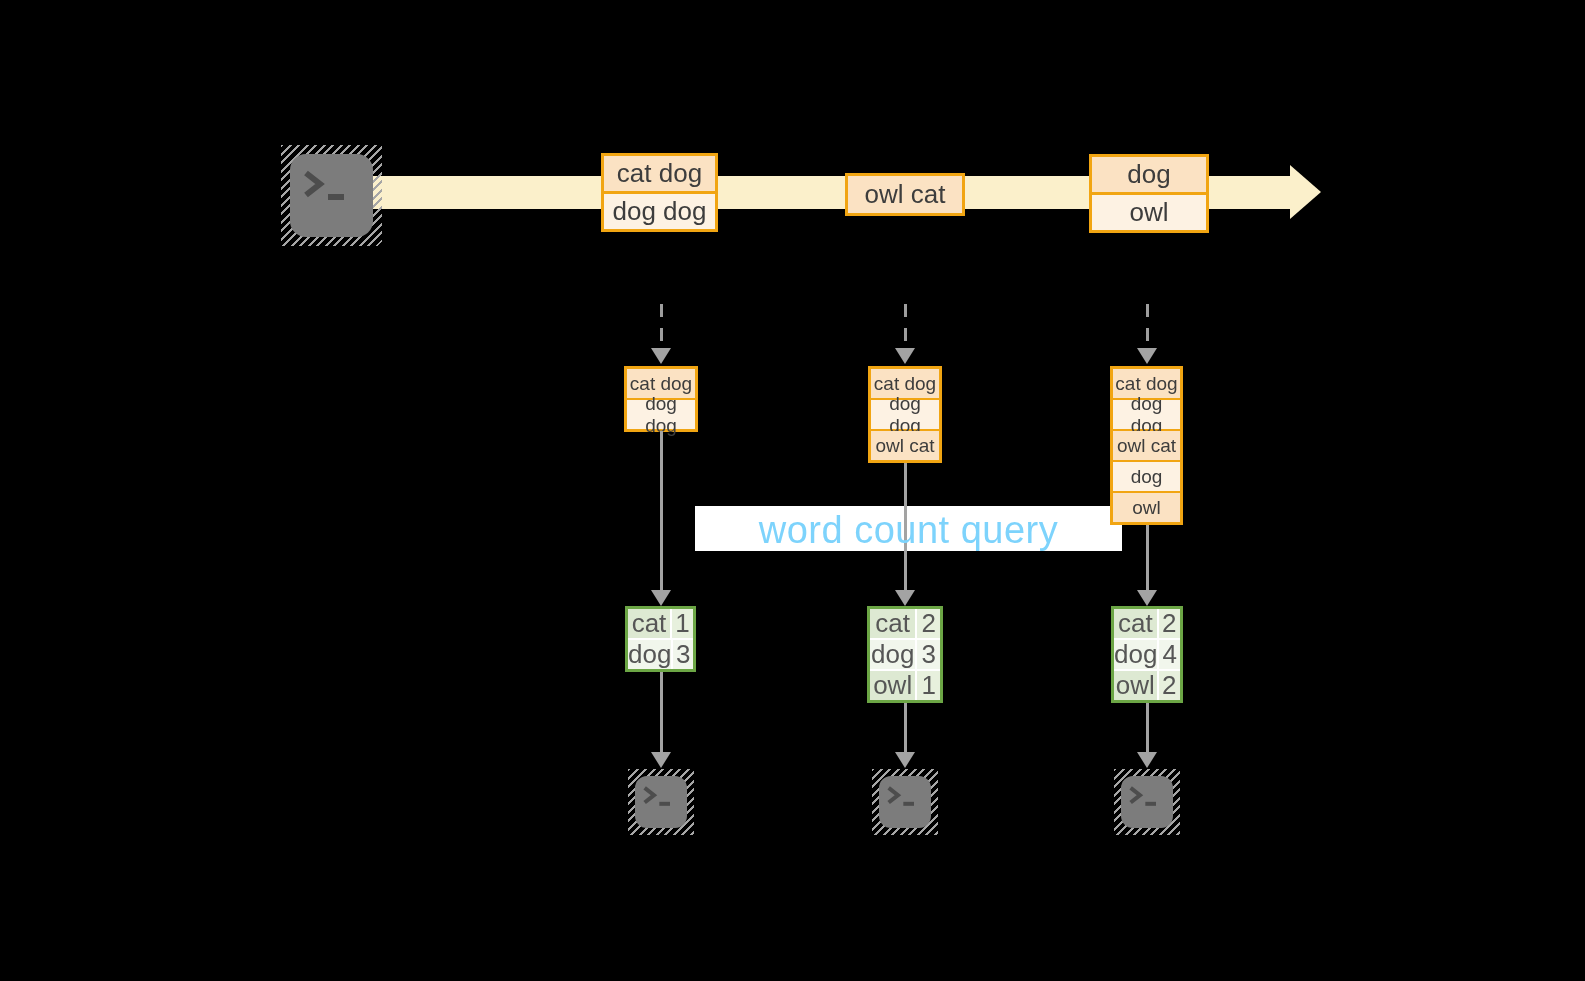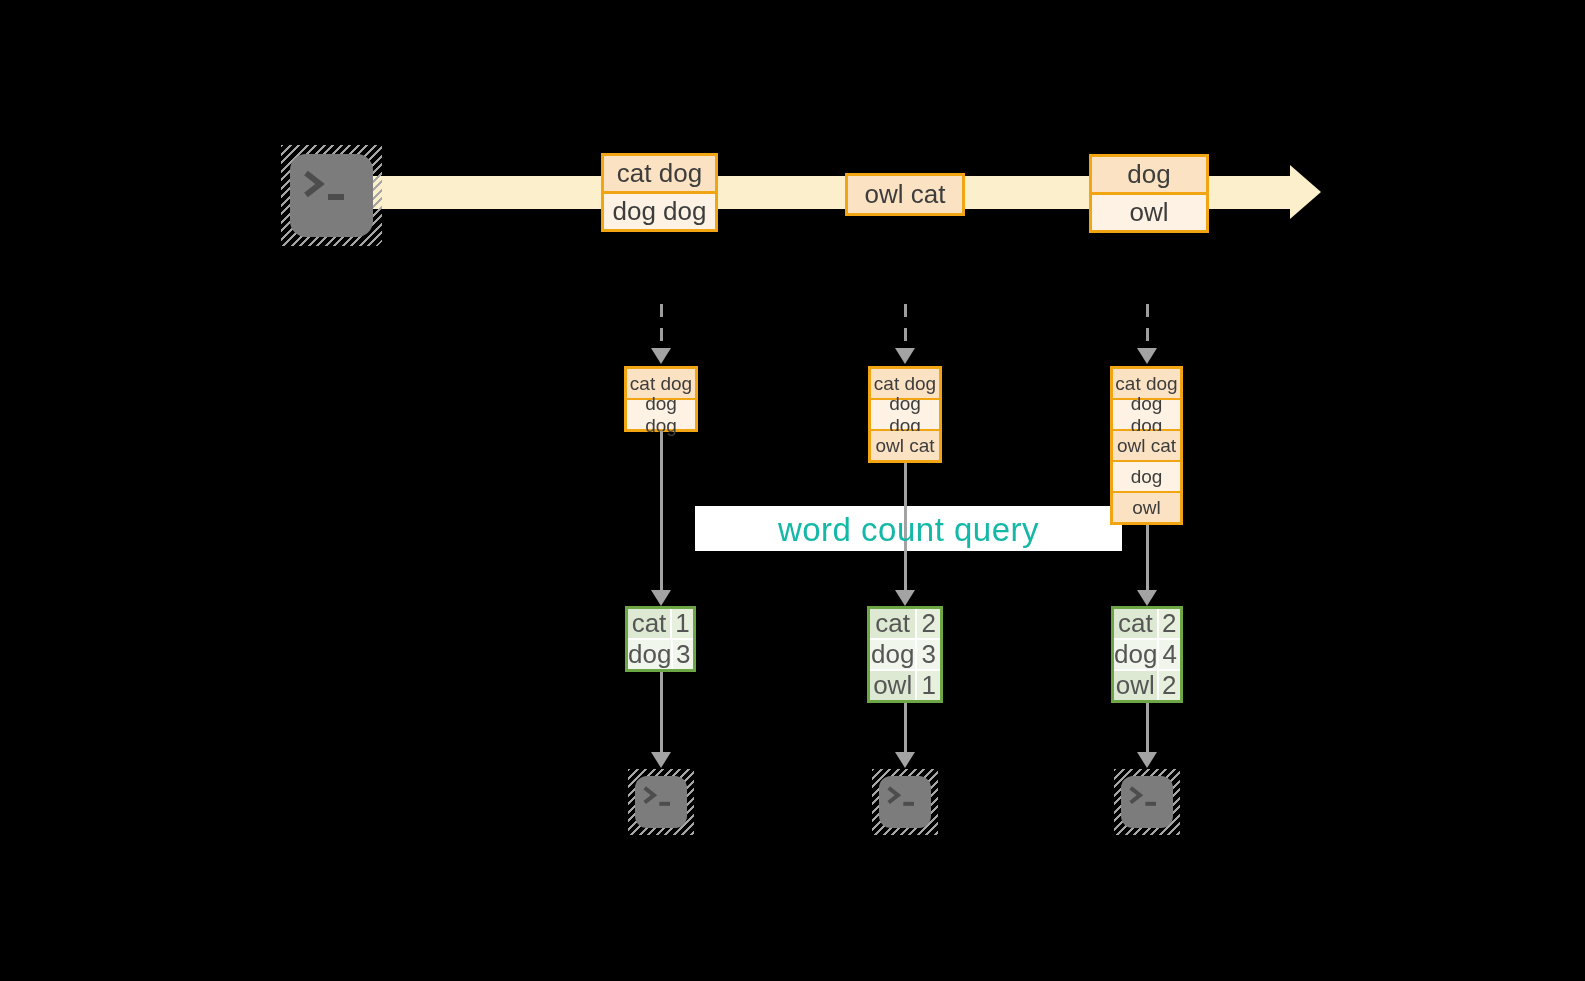--- a/index.html
+++ b/index.html
@@ -67,21 +67,21 @@
   .tri-down{
     position:absolute;width:0;height:0;
     border-left:10px solid transparent;border-right:10px solid transparent;
     border-top:16px solid var(--gray-line);
   }
   
   .banner-bg{position:absolute;left:695px;top:462px;width:427px;height:45px;background:#fff;z-index:1;}
   .banner-text{
     position:absolute;left:695px;top:462px;width:427px;height:48px;z-index:3;
     display:flex;align-items:center;justify-content:center;
-    font-size:33px;font-weight:300;color:#14b8a6;letter-spacing:.5px;
+    font-size:38px;font-weight:300;color:#7dd3fc;letter-spacing:.5px;
   }
   .z2{z-index:2;}
   .z4{z-index:4;}
   
   .gtable{
     position:absolute;border:3px solid var(--green);background:var(--grid);
     display:flex;flex-direction:column;gap:2px;box-sizing:border-box;
   }
   .grow{display:flex;gap:2px;height:29px;}
   .gcell{

